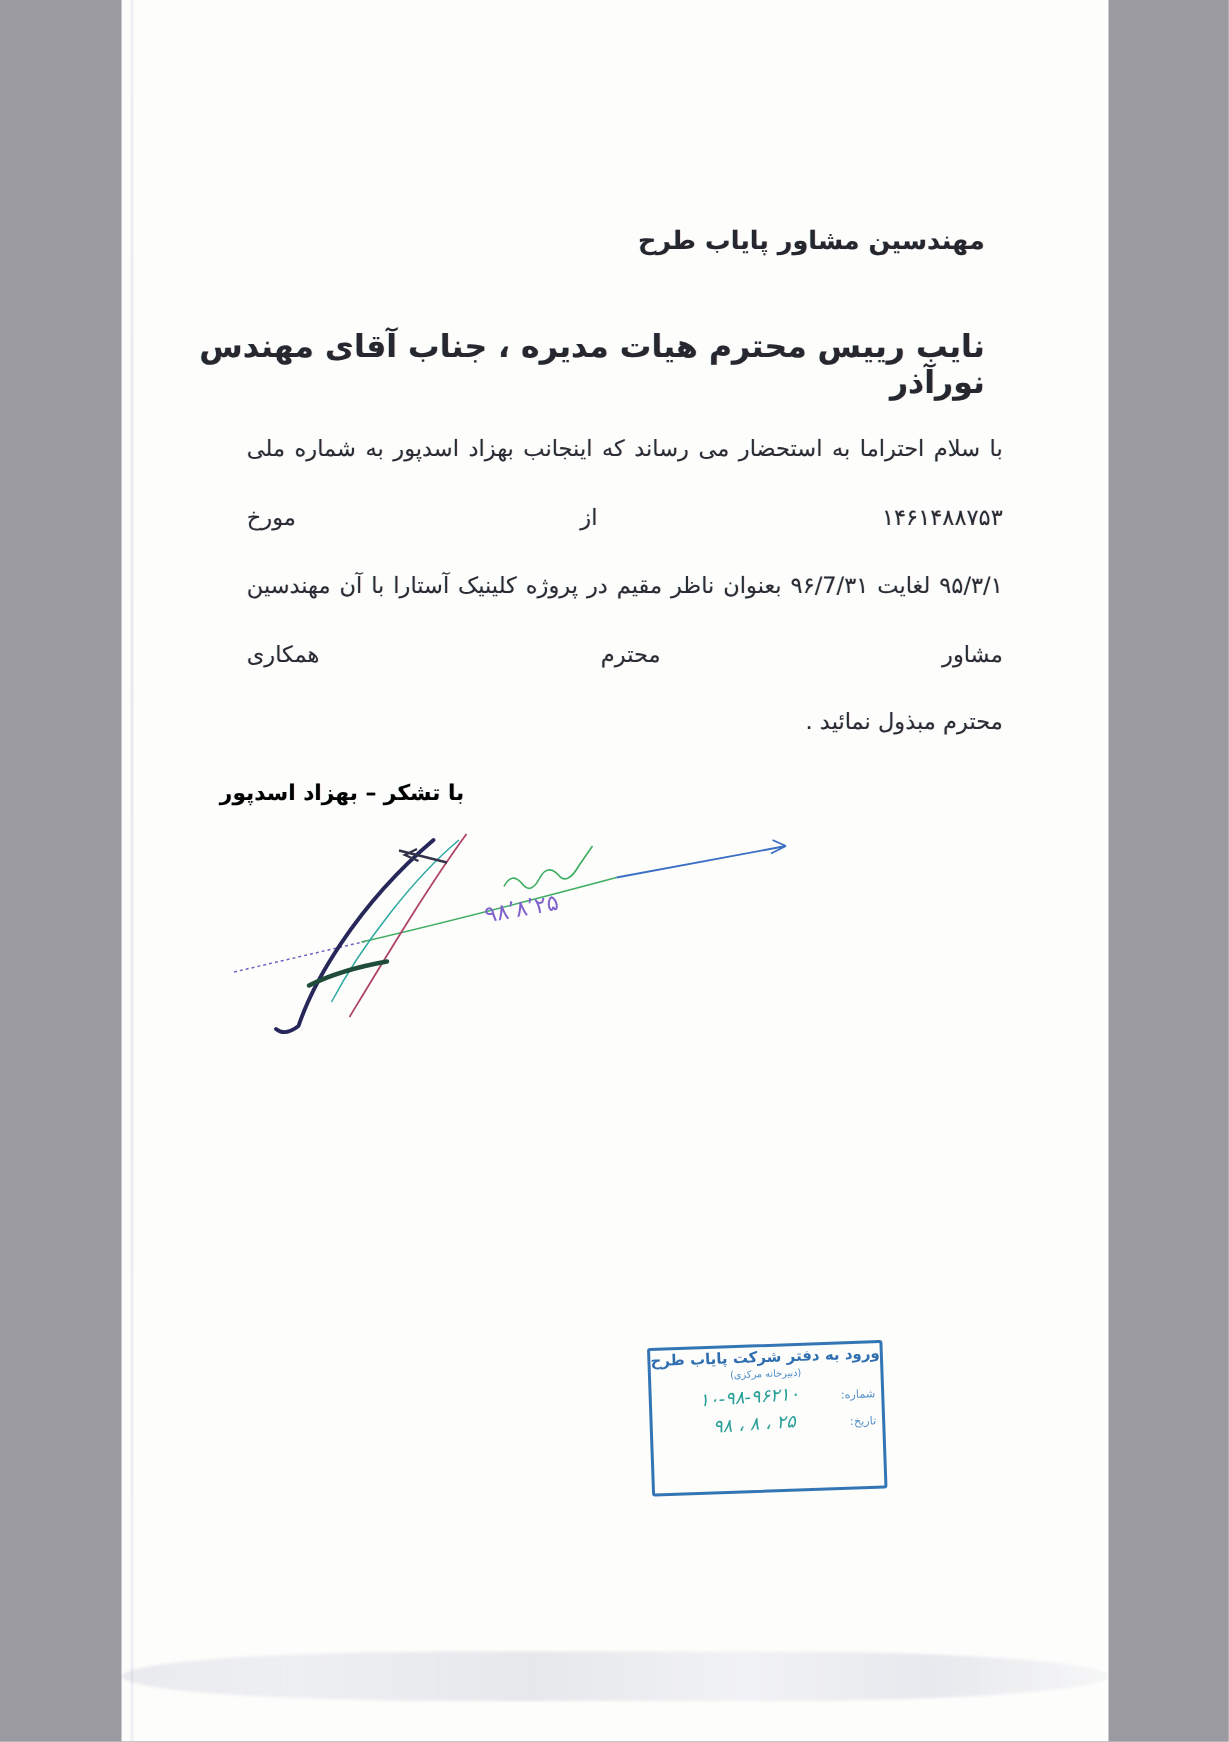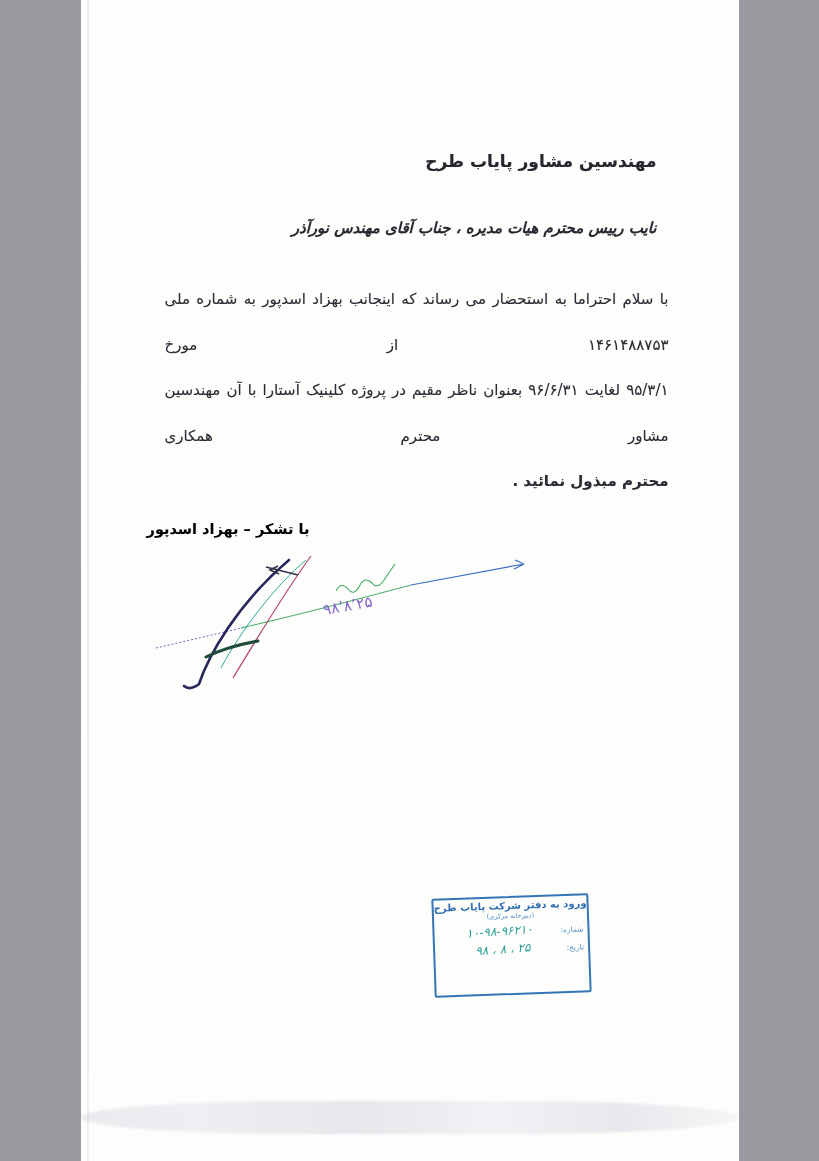--- a/index.html
+++ b/index.html
@@ -19,31 +19,30 @@
     opacity:.8;
   }
   .letterhead{
     position:absolute;top:151px;right:82px;
     font-size:17px;font-weight:bold;color:#26262e;
     letter-spacing:.3px;
     text-shadow:.5px 0 0 rgba(170,60,60,.18),-.5px 0 0 rgba(0,140,160,.18);
   }
   .addressee{
     position:absolute;top:219px;right:82px;
-    font-size:15px;font-weight:bold;color:#27272f;
+    font-size:21px;font-weight:bold;color:#27272f;
     text-shadow:.5px 0 0 rgba(170,60,60,.18),-.5px 0 0 rgba(0,140,160,.18);
-    font-style:italic;
   }
   .body-text{
     position:absolute;top:277px;right:70px;left:84px;
     font-size:15px;line-height:45.5px;color:#2b2b34;
     text-shadow:.5px 0 0 rgba(170,60,60,.16),-.5px 0 0 rgba(0,140,160,.16);
   }
   .body-line{text-align:justify;text-align-last:justify;}
-  .body-line.last{text-align:right;text-align-last:right;font-weight:bold;}
+  .body-line.last{text-align:right;text-align-last:right;}
   .closing{
     position:absolute;top:521px;right:429px;
     font-size:14.5px;font-weight:bold;color:#000000;
     text-shadow:.5px 0 0 rgba(170,60,60,.16),-.5px 0 0 rgba(0,140,160,.16);
     white-space:nowrap;
   }
   .signature{position:absolute;left:65px;top:545px;}
   .stamp{
     position:absolute;left:352px;top:896px;width:157px;height:99px;
     border:2px solid #3476b5;border-radius:2px;
@@ -90,21 +89,21 @@
 <div id="page">
 
   <div class="scan-edge-left"></div>
 
   <div class="letterhead fa">مهندسین مشاور پایاب طرح</div>
 
   <div class="addressee fa">نایب رییس محترم هیات مدیره ، جناب آقای مهندس نورآذر</div>
 
   <div class="body-text fa">
     <div class="body-line">با سلام احتراما به استحضار می رساند که اینجانب بهزاد اسدپور به شماره ملی ۱۴۶۱۴۸۸۷۵۳ از مورخ</div>
-    <div class="body-line">۹۵/۳/۱ لغایت ۹۶/۶/۳۱ بعنوان ناظر مقیم در پروژه کلینیک آستارا با آن مهندسین مشاور محترم همکاری</div>
+    <div class="body-line">۹۵/۳/۱ لغایت ۹۶/7/۳۱ بعنوان ناظر مقیم در پروژه کلینیک آستارا با آن مهندسین مشاور محترم همکاری</div>
     <div class="body-line last">محترم مبذول نمائید .</div>
   </div>
 
   <div class="closing fa">با تشکر – بهزاد اسدپور</div>
 
   <svg class="signature" width="400" height="145" viewBox="0 0 400 145">
 
     <path d="M10,103 L100,82" stroke="#7a5fc0" stroke-width="1" fill="none" stroke-dasharray="2,2"></path>
     <path d="M95,83 C160,68 220,52 265,40" stroke="#3fae62" stroke-width="1" fill="none"></path>
     <path d="M265,40 L378,19 M378,19 L369,15 M378,19 L368,24" stroke="#3a6fc4" stroke-width="1.2" fill="none"></path>

